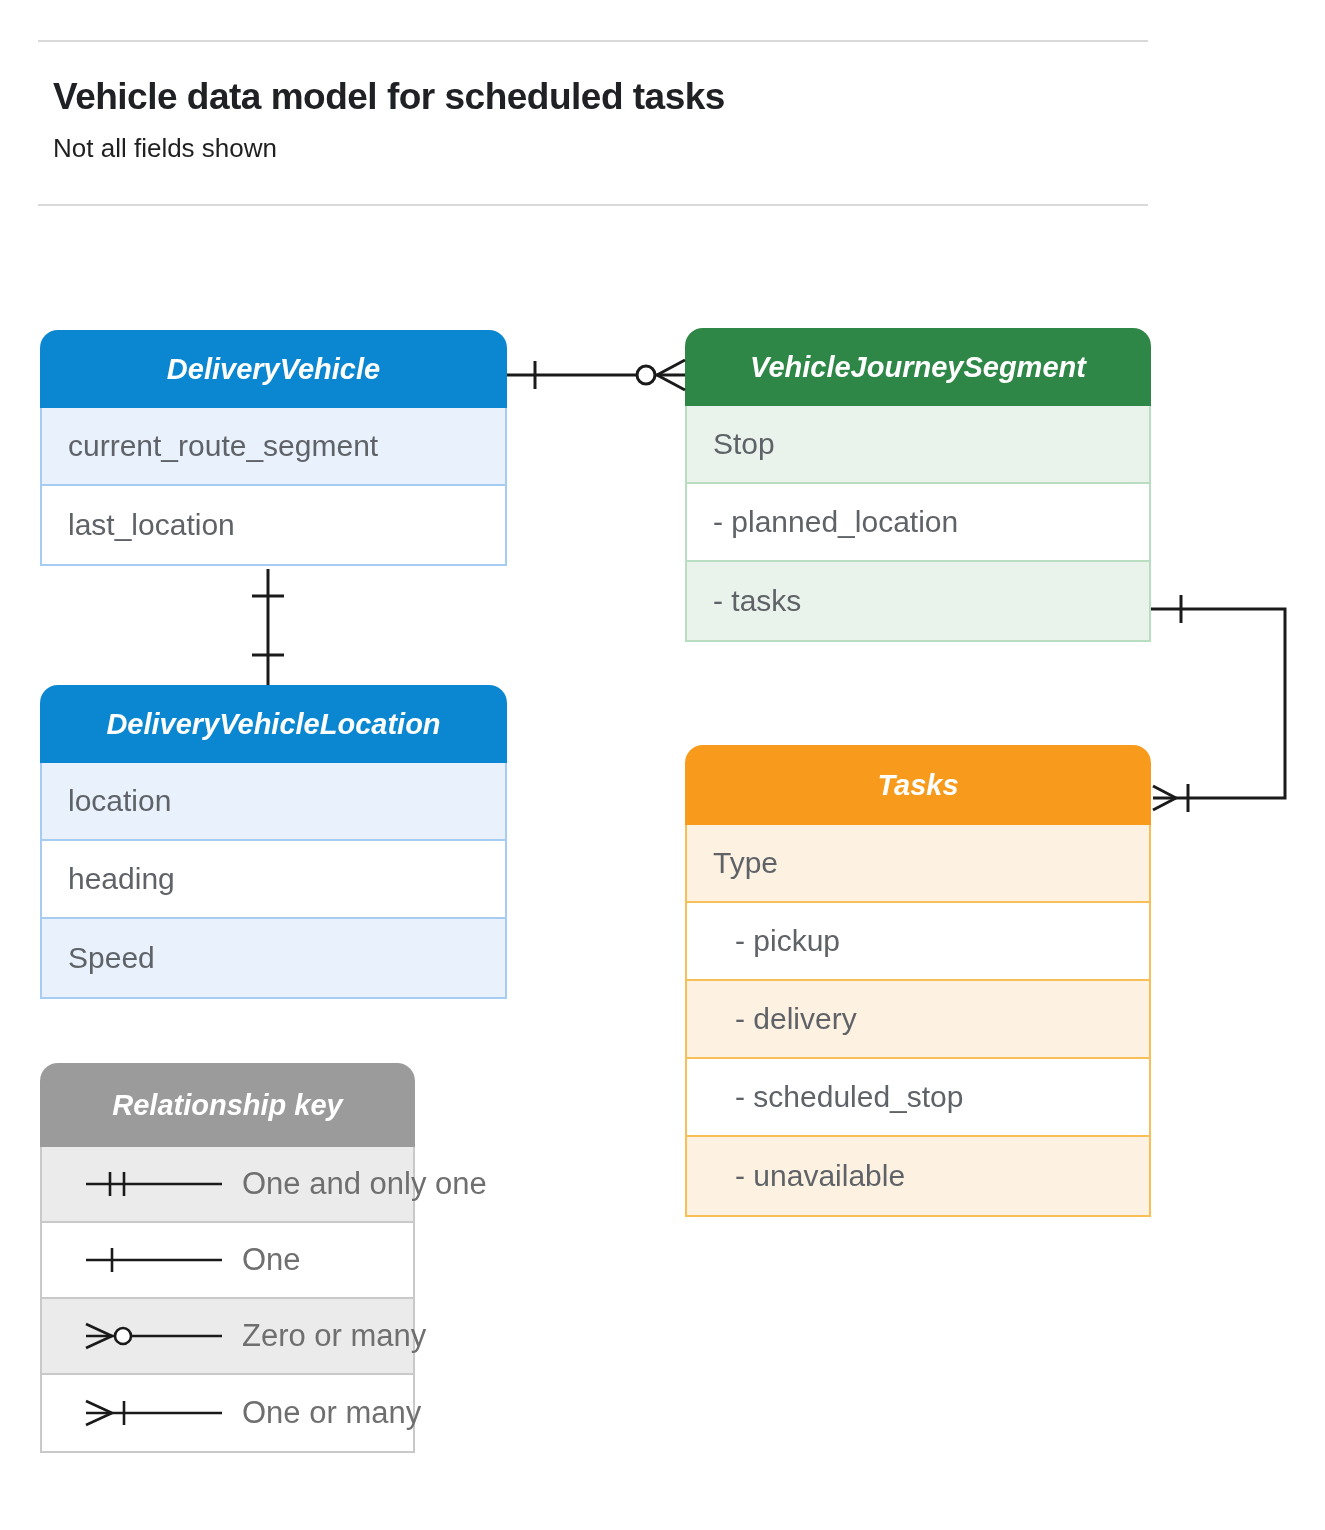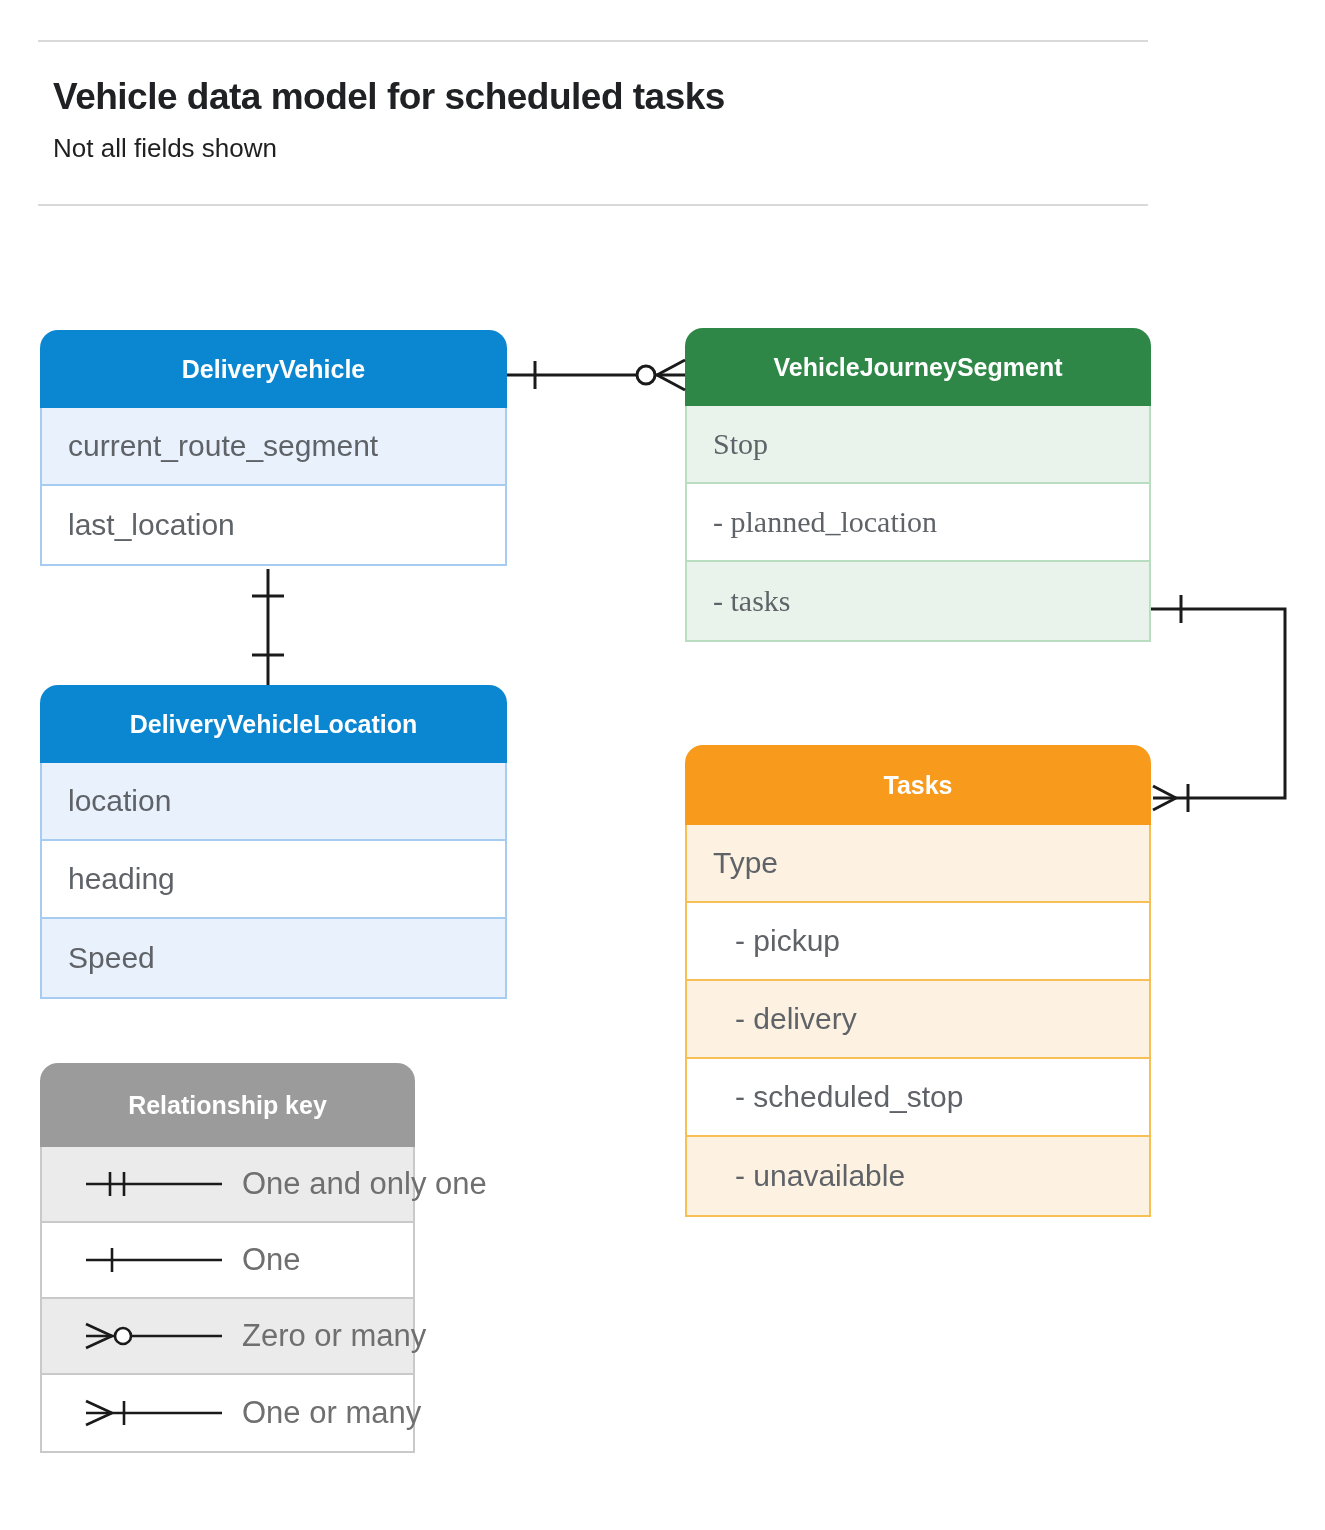--- a/index.html
+++ b/index.html
@@ -12,34 +12,34 @@
   *{box-sizing:border-box;margin:0;padding:0;}
   body{width:1325px;height:1530px;background:#ffffff;position:relative;
        font-family:"Liberation Sans","DejaVu Sans",sans-serif;overflow:hidden;}
   .rule{position:absolute;left:38px;width:1110px;height:2px;background:#d9d9d9;}
   .page-title{position:absolute;left:53px;top:76px;font-size:37px;font-weight:700;
               color:var(--title-text);letter-spacing:-0.5px;}
   .page-subtitle{position:absolute;left:53px;top:133px;font-size:26px;color:#1f1f1f;}
 
   .entity{position:absolute;}
   .entity-header{height:78px;border-radius:18px 18px 0 0;display:flex;align-items:center;
-                 justify-content:center;color:#ffffff;font-size:25px;font-weight:700;}
+                 justify-content:center;color:#ffffff;font-size:29px;font-weight:700;font-style:italic;}
   .entity-rows{border-style:solid;border-width:0 2px 2px 2px;background:#fff;}
   .entity-row{height:78px;display:flex;align-items:center;font-size:30px;
               color:var(--row-text);padding-left:26px;white-space:pre;}
   .entity-row.sub{padding-left:48px;}
   .entity-row:not(:last-child){border-bottom:2px solid;}
 
   .blue .entity-header{background:var(--blue-header);}
   .blue .entity-rows{border-color:var(--blue-border);text-align:center;}
   .blue .entity-row{border-color:var(--blue-border);}
   .blue .entity-row:nth-child(odd){background:var(--blue-row);}
 
   .green .entity-header{background:var(--green-header);}
-  .green .entity-rows{border-color:var(--green-border);font-family:Liberation Serif, serif;}
+  .green .entity-rows{border-color:var(--green-border);}
   .green .entity-row{border-color:var(--green-border);}
   .green .entity-row:nth-child(odd){background:var(--green-row);}
 
   .orange .entity-header{background:var(--orange-header);height:80px;}
   .orange .entity-rows{border-color:var(--orange-border);}
   .orange .entity-row{border-color:var(--orange-border);}
   .orange .entity-row:nth-child(odd){background:var(--orange-row);}
 
   .gray .entity-header{background:var(--gray-header);height:84px;}
   .gray .entity-rows{border-color:var(--gray-border);}

